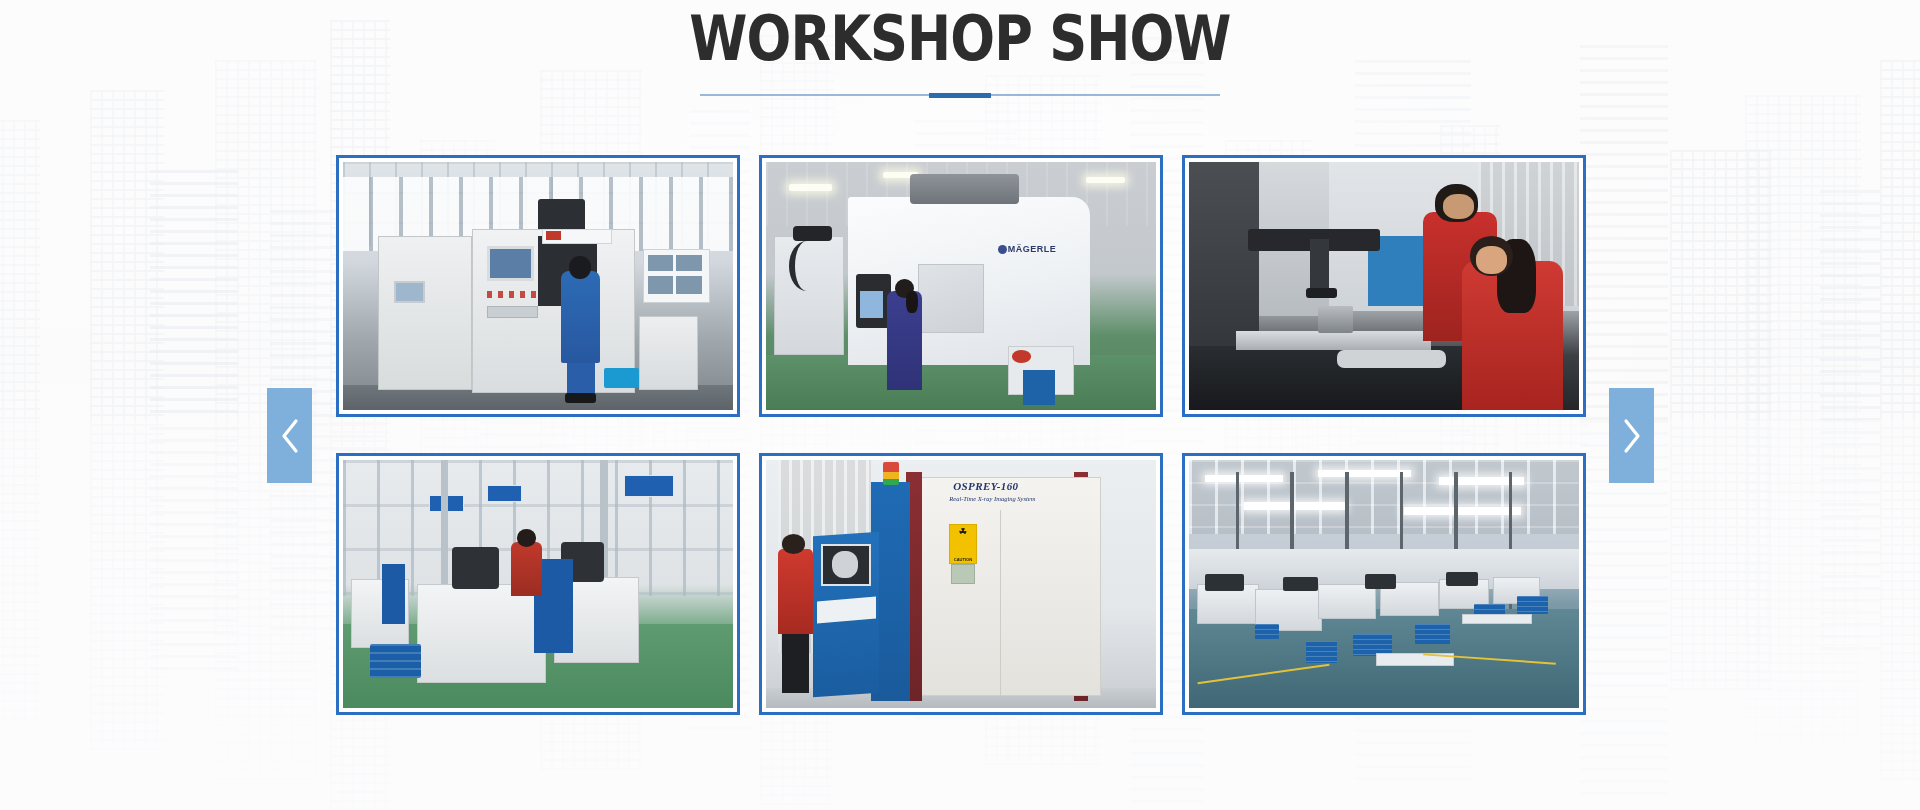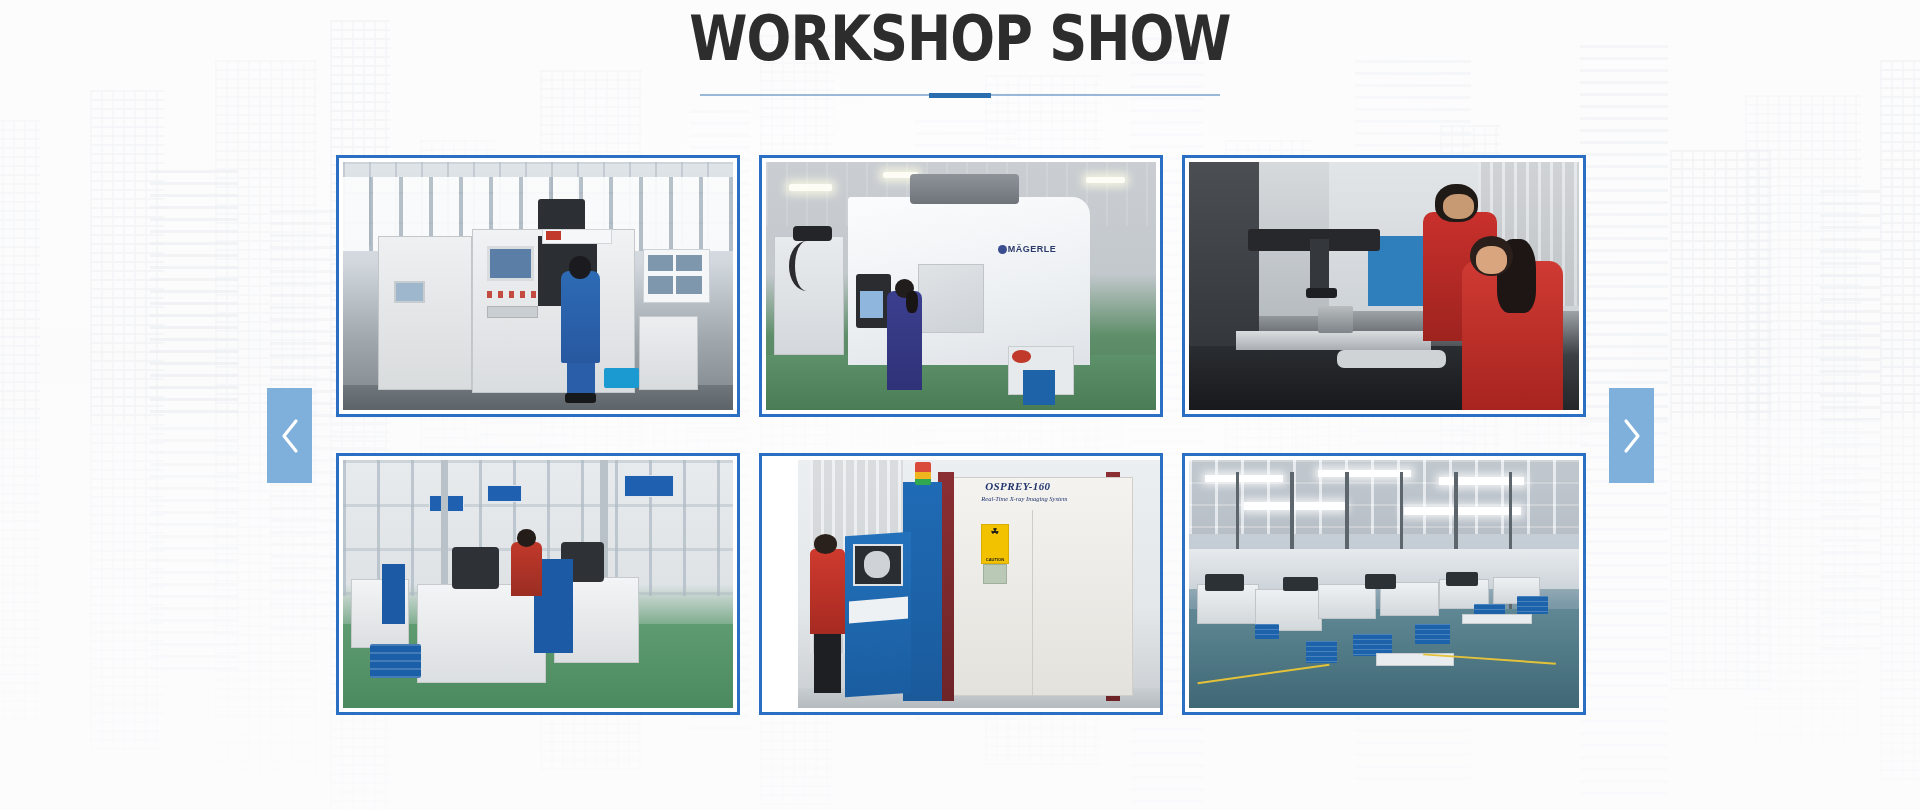--- a/index.html
+++ b/index.html
@@ -202,21 +202,21 @@
   .p4 .mach{ position:absolute; background:linear-gradient(180deg,#f2f4f5,#dcdfe1); border:1px solid #c6cacd;}
   .p4 .machdark{ position:absolute; background:#1d5aa5;}
   .p4 .head{ position:absolute; background:#2e3236; border-radius:4px;}
   .p4 .op-body{ left:43%; top:33%; width:8%; height:22%; background:linear-gradient(180deg,#c0392b,#9b2d22); border-radius:6px 6px 0 0;}
   .p4 .op-head{ left:44.5%; top:28%; width:5%; height:7%; background:#231c19; border-radius:50%;}
   .p4 .crate{ left:7%; top:74%; width:13%; height:14%; background:#1b5fa8; border-radius:2px;
     background-image:repeating-linear-gradient(to bottom, rgba(255,255,255,.18) 0 2px, rgba(0,0,0,0) 2px 8px);}
   .p4 .floor{ left:0; bottom:0; width:100%; height:34%; background:linear-gradient(180deg,#5e9b70,#4b8a5e);}
 
   
-  .p5{ background:linear-gradient(180deg,#eceff1 0%, #e4e7ea 60%, #c8cdd1 100%);margin-left:32px; }
+  .p5{ background:linear-gradient(180deg,#eceff1 0%, #e4e7ea 60%, #c8cdd1 100%); }
   .p5 .curtain{ left:3%; top:0; width:24%; height:78%;
     background:linear-gradient(90deg,#e2801f,#d5701a 25%,#ea8c30 55%,#cf6b16);
     background-image:repeating-linear-gradient(to right, rgba(255,255,255,.16) 0 3px, rgba(0,0,0,.08) 3px 11px);}
   .p5 .cab{ left:38%; top:7%; width:48%; height:88%; background:linear-gradient(180deg,#f4f3ef,#e3e2dd); border:1px solid #cfcec9;}
   .p5 .post-l{ left:36%; top:5%; width:4%; height:92%; background:linear-gradient(180deg,#8b2f33,#6e2427);}
   .p5 .post-r{ left:79%; top:5%; width:3.5%; height:92%; background:linear-gradient(180deg,#8b2f33,#6e2427);}
   .p5 .title1{ left:48%; top:8%; color:#21346e; font-size:11px; font-style:italic; font-weight:bold; font-family:"Liberation Serif",serif; letter-spacing:.4px;}
   .p5 .title2{ left:47%; top:14%; color:#21346e; font-size:6.5px; font-style:italic; font-family:"Liberation Serif",serif;}
   .p5 .caution{ left:47%; top:26%; width:7%; height:16%; background:#f2c200; border:1px solid #d9ae00;}
   .p5 .caution b{ position:absolute; bottom:1px; left:0; right:0; text-align:center; font-size:4px; color:#1a1a1a; font-family:"Liberation Sans",sans-serif;}

